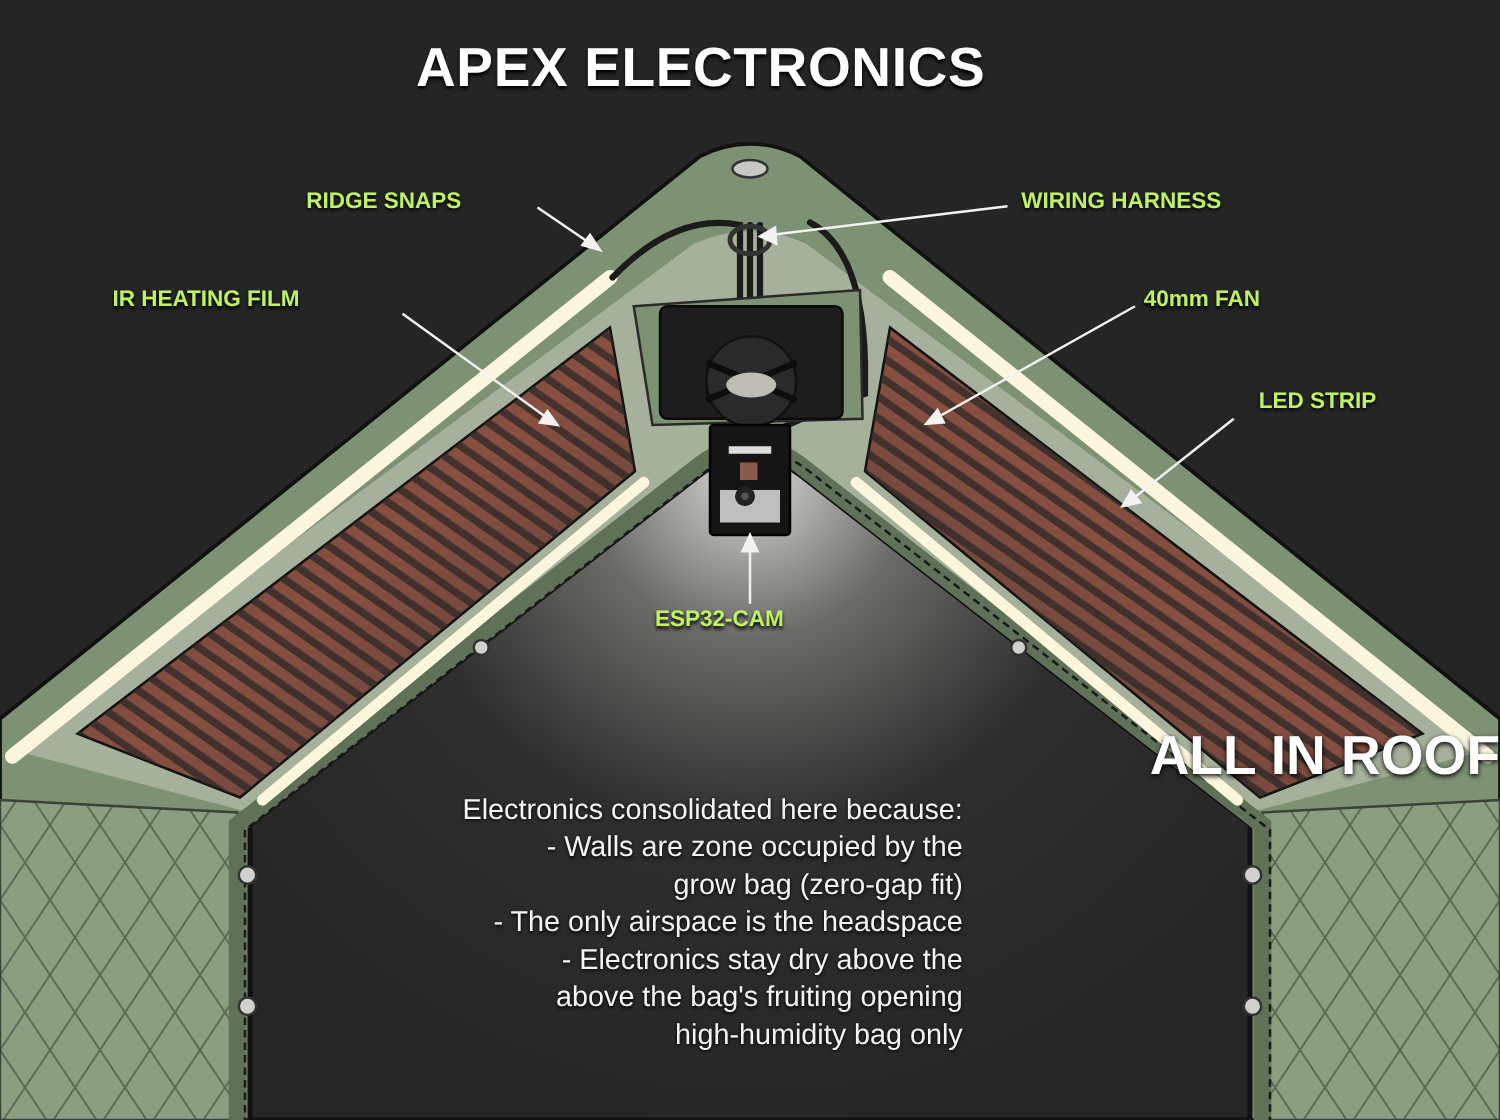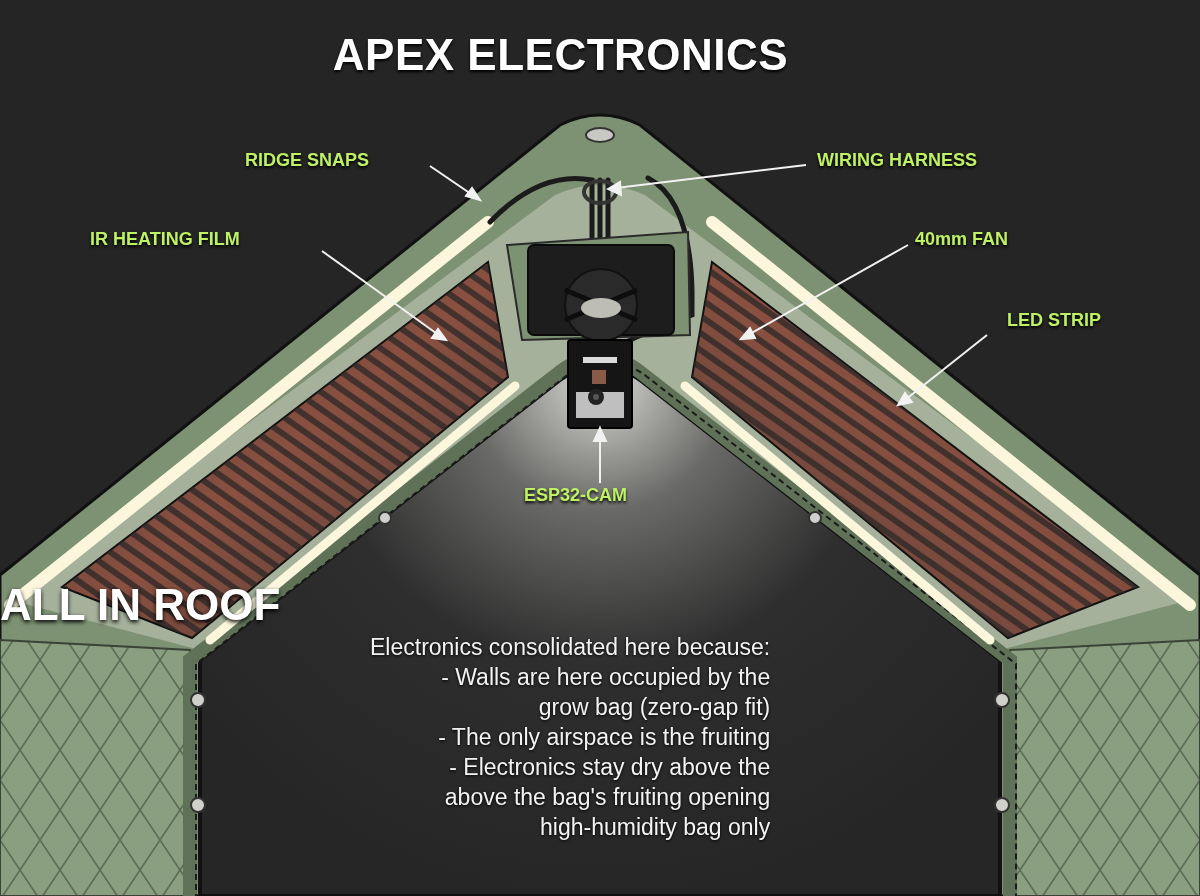--- a/index.html
+++ b/index.html
@@ -1,20 +1,20 @@
 <!DOCTYPE html>
 <html><head>
 <meta charset="utf-8">
 <style>
   html,body{margin:0;padding:0;background:#252525;}
   body{width:1200px;height:896px;overflow:hidden;position:relative;font-family:"Liberation Sans","DejaVu Sans",sans-serif;}
   #stage{position:absolute;left:0;top:0;width:1200px;height:896px;}
   .title{position:absolute;left:0;width:1121px;top:30px;text-align:center;color:#fff;font-weight:bold;font-size:44px;letter-spacing:0.5px;text-shadow:0 2px 3px #000;}
   .label{position:absolute;color:#bef264;font-weight:bold;font-size:18px;white-space:nowrap;text-shadow:0 2px 3px #000;}
-  .roof-head{position:absolute;left:0;width:1200px;top:580px;text-align:left;color:#fff;font-weight:bold;font-size:44px;text-shadow:0 2px 4px #000;}
+  .roof-head{position:absolute;left:0;width:1200px;top:580px;text-align:right;color:#fff;font-weight:bold;font-size:44px;text-shadow:0 2px 4px #000;}
   .roof-body{position:absolute;left:370px;top:632px;color:#f3f3f3;font-size:23px;line-height:30px;text-shadow:0 1px 3px #000;}
   .roof-body .ln{display:block;white-space:nowrap;text-align:right;}
   .ind1{padding-left:15px;}
   .ind2{padding-left:40px;}
 </style>
 </head>
 <body>
 
 <div id="stage">
   <svg width="1200" height="896" viewBox="0 0 1200 896" xmlns="http://www.w3.org/2000/svg" style="position:absolute;left:0;top:0;">
@@ -129,20 +129,20 @@
   <div class="label" style="left:245px;top:150px;">RIDGE SNAPS</div>
   <div class="label" style="left:817px;top:150px;">WIRING HARNESS</div>
   <div class="label" style="left:90px;top:229px;">IR HEATING FILM</div>
   <div class="label" style="left:915px;top:229px;">40mm FAN</div>
   <div class="label" style="left:996px;top:310px;margin-left:11px;">LED STRIP</div>
   <div class="label" style="left:524px;top:485px;">ESP32-CAM</div>
 
   <div class="roof-head">ALL IN ROOF</div>
   <div class="roof-body">
     <span class="ln">Electronics consolidated here because:</span>
-    <span class="ln ind1">- Walls are here occupied by the</span>
+    <span class="ln ind1">- Walls are zone occupied by the</span>
     <span class="ln ind2">grow bag (zero-gap fit)</span>
-    <span class="ln ind1">- The only airspace is the fruiting</span>
+    <span class="ln ind1">- The only airspace is the headspace</span>
     <span class="ln ind1">- Electronics stay dry above the</span>
     <span class="ln ind2">above the bag's fruiting opening</span>
     <span class="ln ind2">high-humidity bag only</span>
   </div>
 </div>
 
 </body></html>

